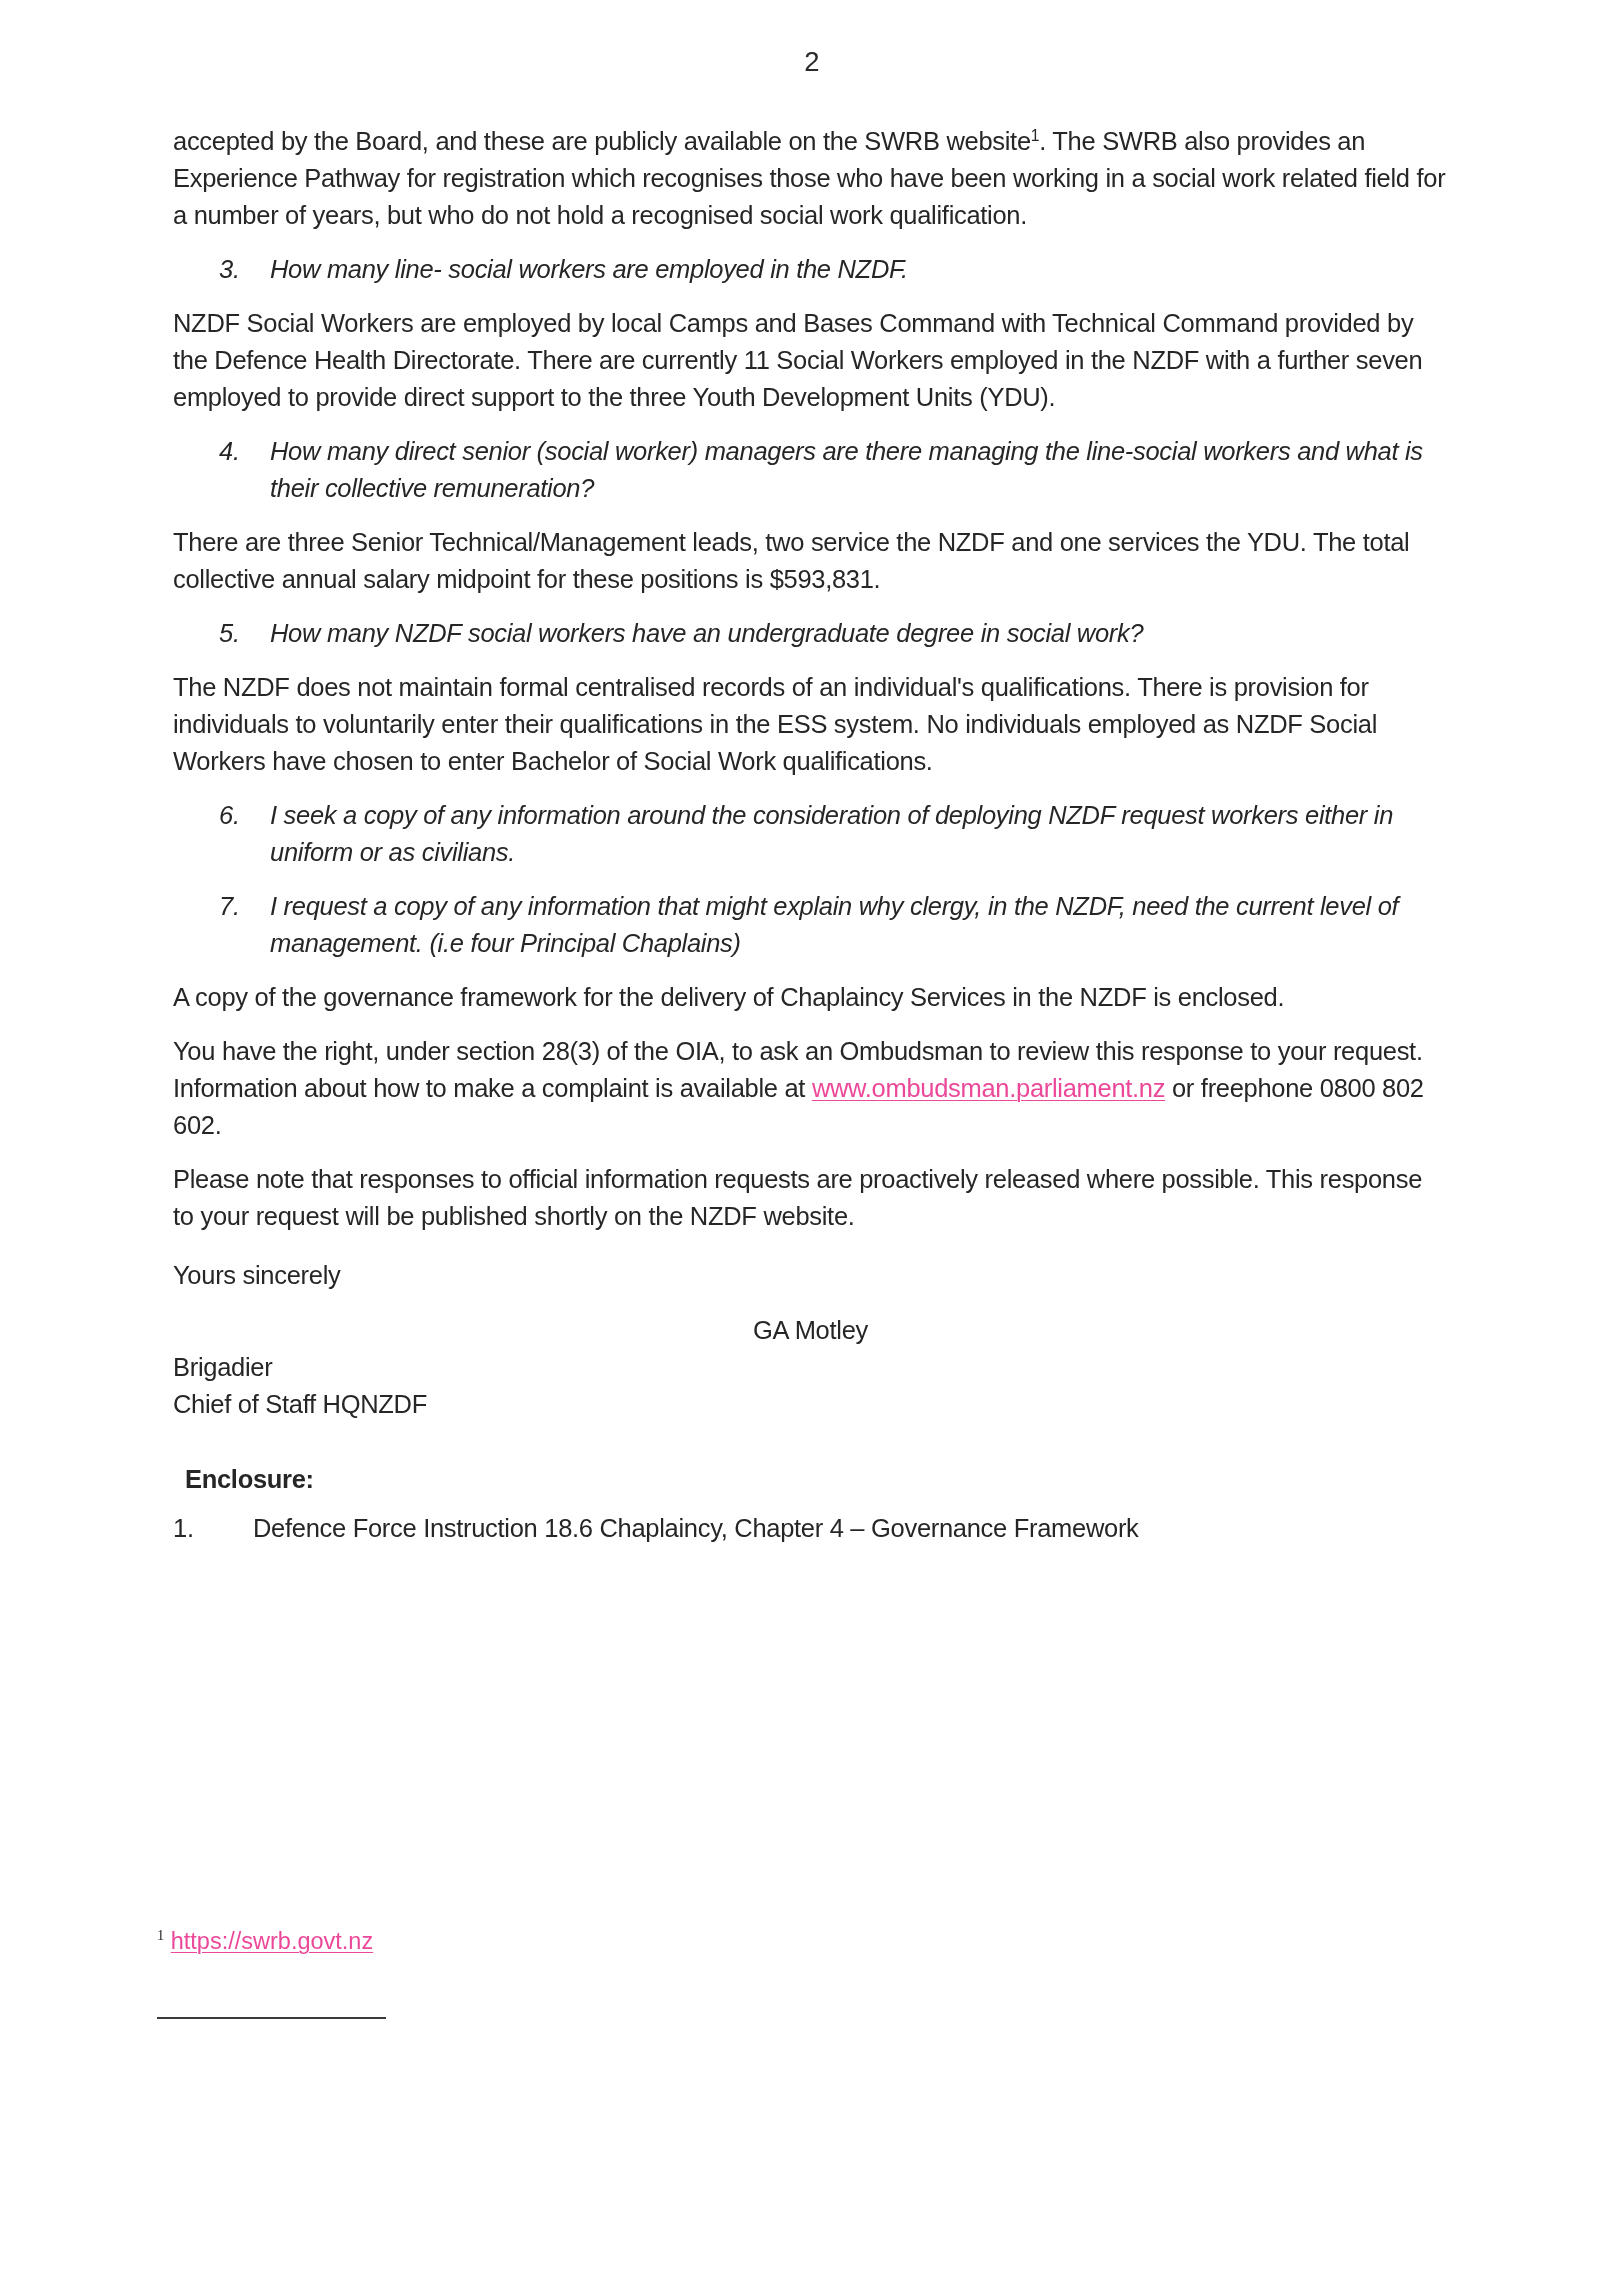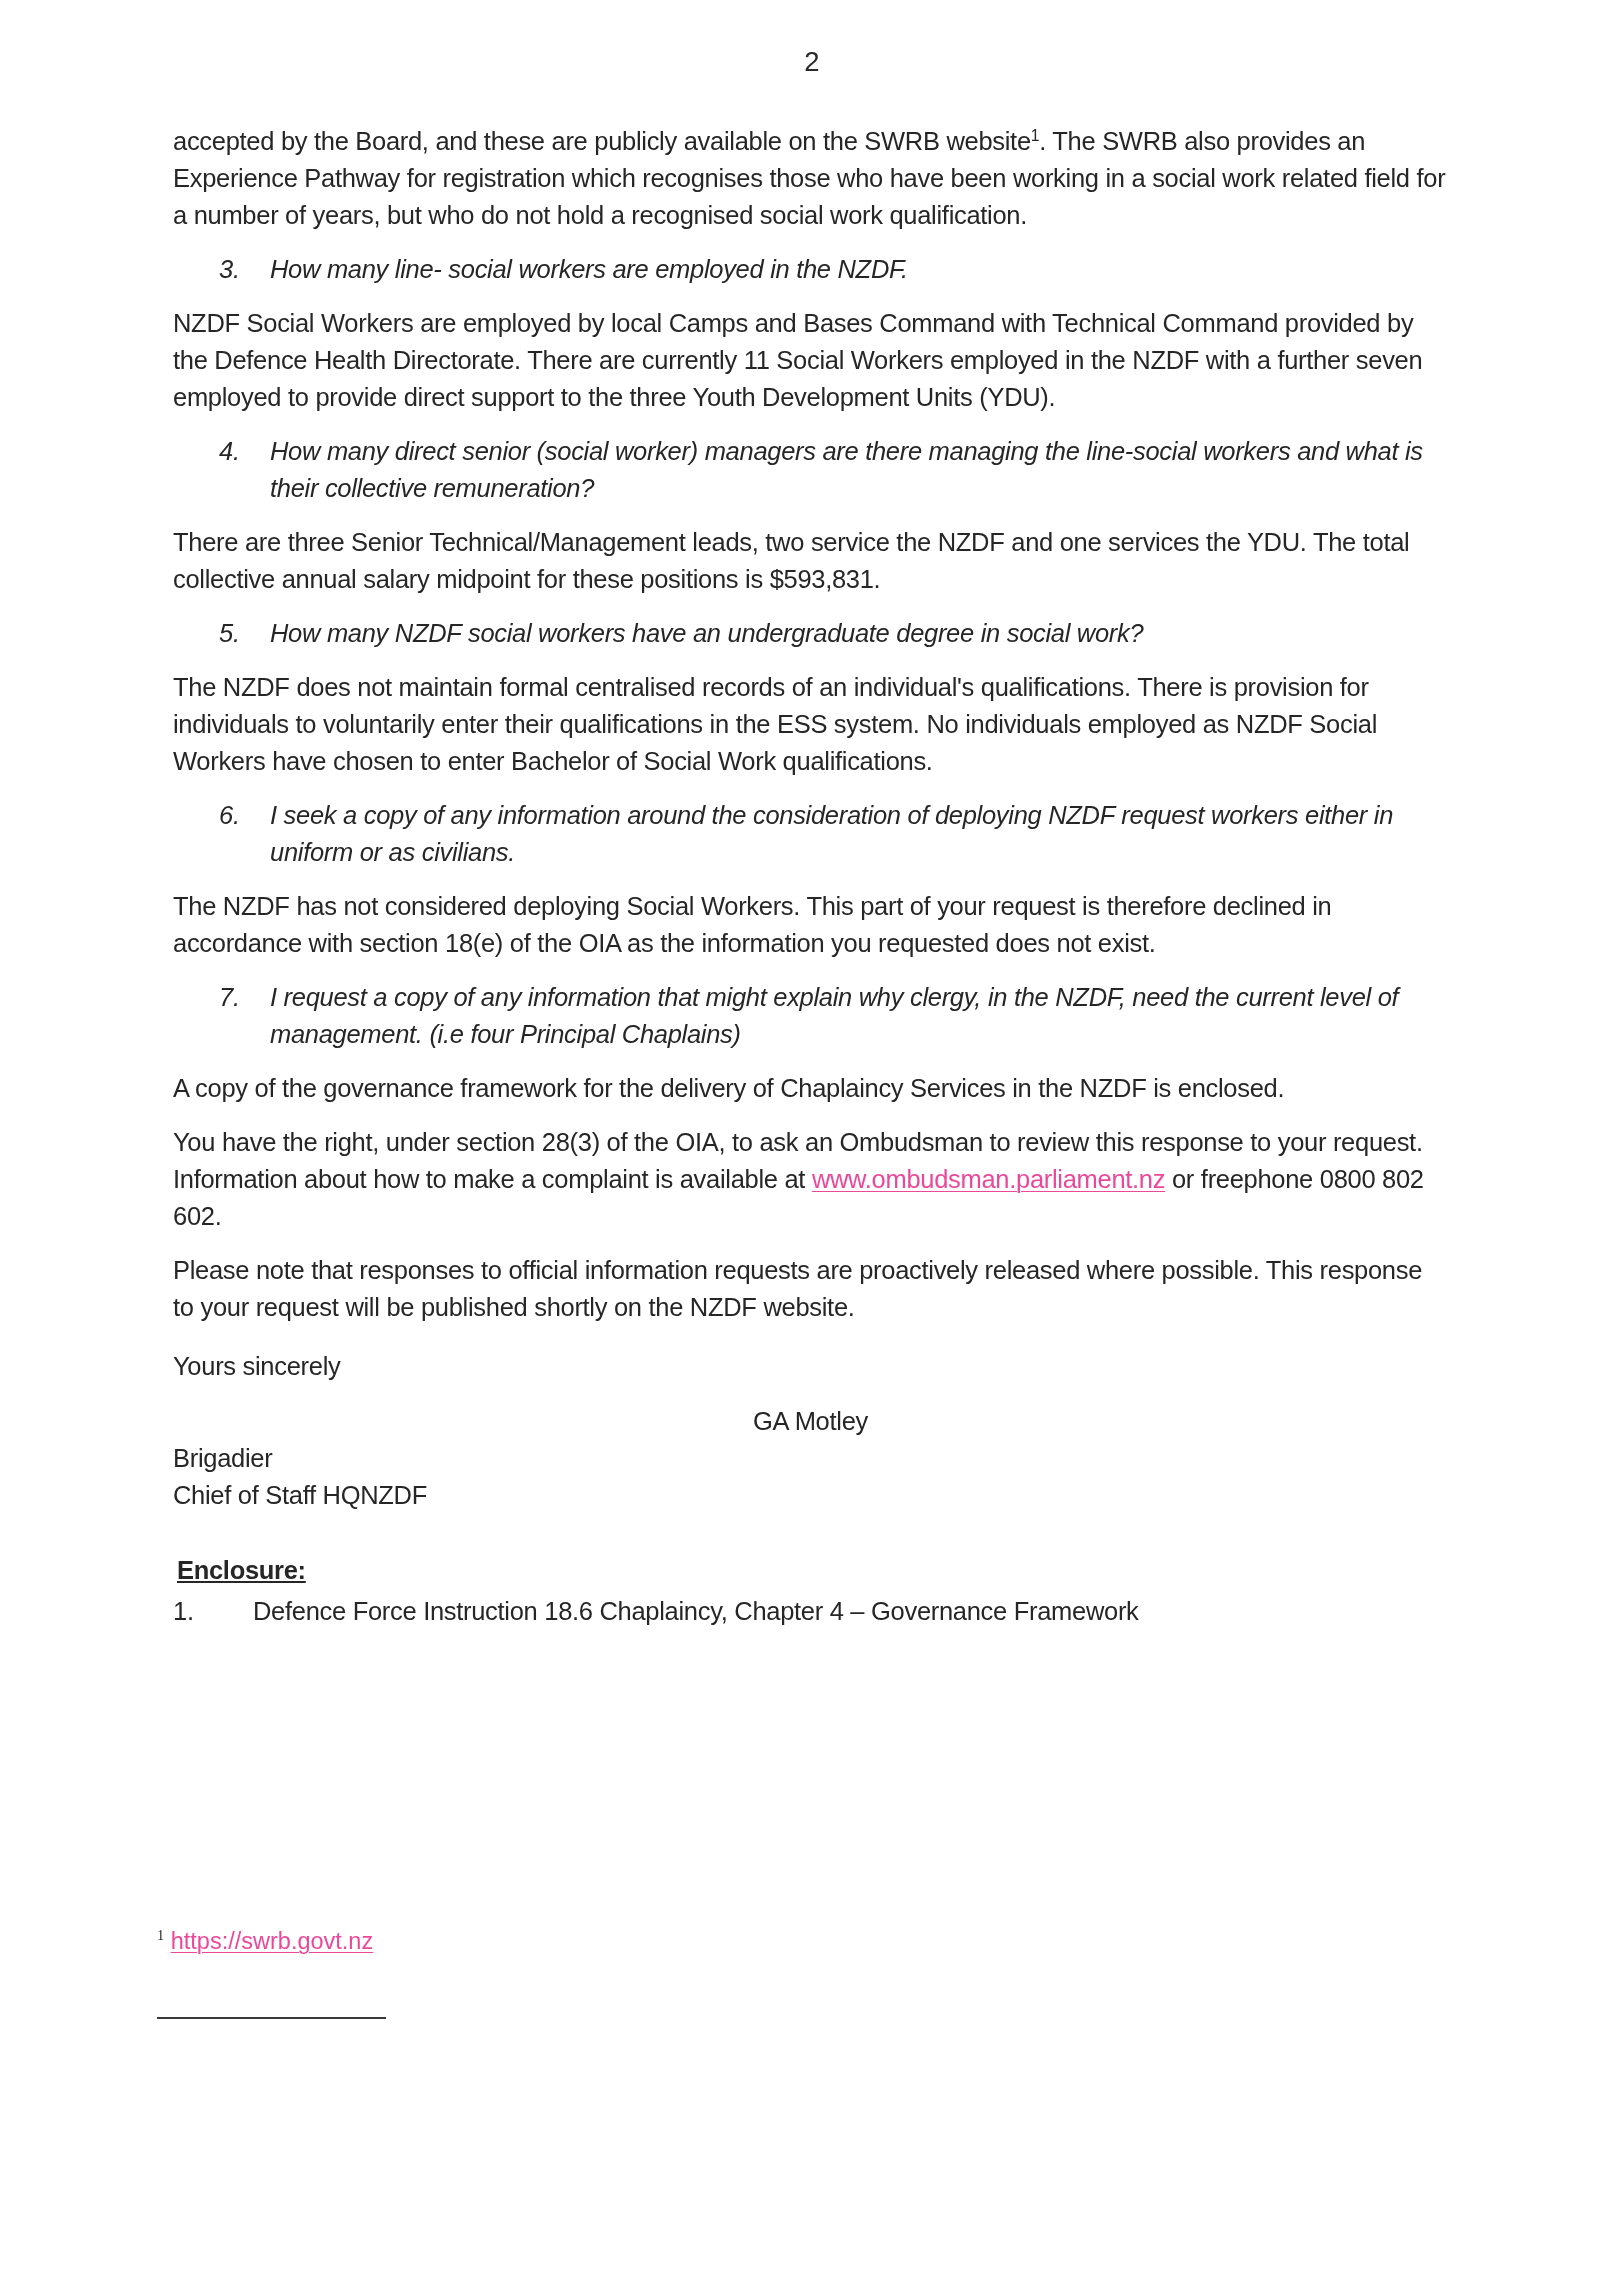--- a/index.html
+++ b/index.html
@@ -47,21 +47,21 @@
     a.link {
       color: #ec4899;
       text-decoration: underline;
       text-decoration-thickness: 1.3px;
       text-underline-offset: 3.3px;
     }
     .signoff { margin-top: 22px; }
     .sig-name { font-weight: normal; margin: 0; text-align: center; }
     .sig-line { margin: 0; }
     .enclosure { margin-top: 38px; }
-    .enclosure-title { font-weight: bold; margin: 4px; text-decoration: underline; }
+    .enclosure-title { font-weight: bold; margin: 12px; }
     .enclosure-item { display: flex; margin: 0; }
     .enclosure-item .enum { width: 80px; flex: 0 0 auto; }
     .footnote-rule {
       position: absolute;
       top: 2017px;
       left: 157px;
       width: 229px;
       border-top: 2px solid #3a3a3a;
     }
     .footnote {
@@ -97,21 +97,20 @@
   <div class="question">
     <span class="num">5.</span>
     <span class="qtext">How many NZDF social workers have an undergraduate degree in social work?</span>
   </div>
   <p class="para">The NZDF does not maintain formal centralised records of an individual's qualifications. There is provision for individuals to voluntarily enter their qualifications in the ESS system. No individuals employed as NZDF Social Workers have chosen to enter Bachelor of Social Work qualifications.</p>
 
   <div class="question">
     <span class="num">6.</span>
     <span class="qtext">I seek a copy of any information around the consideration of deploying NZDF request workers either in uniform or as civilians.</span>
   </div>
-  <p class="para">The NZDF has not considered deploying Social Workers. This part of your request is therefore declined in accordance with section 18(e) of the OIA as the information you requested does not exist.</p>
 
   <div class="question">
     <span class="num">7.</span>
     <span class="qtext">I request a copy of any information that might explain why clergy, in the NZDF, need the current level of management. (i.e four Principal Chaplains)</span>
   </div>
   <p class="para">A copy of the governance framework for the delivery of Chaplaincy Services in the NZDF is enclosed.</p>
 
   <p class="para"><span>You have the right, under section 28(3) of the OIA, to ask an Ombudsman to review this response to your request. Information about how to make a complaint is available at </span><a class="link">www.ombudsman.parliament.nz</a><span> or freephone 0800 802 602.</span></p>
 
   <p class="para">Please note that responses to official information requests are proactively released where possible. This response to your request will be published shortly on the NZDF website.</p>

